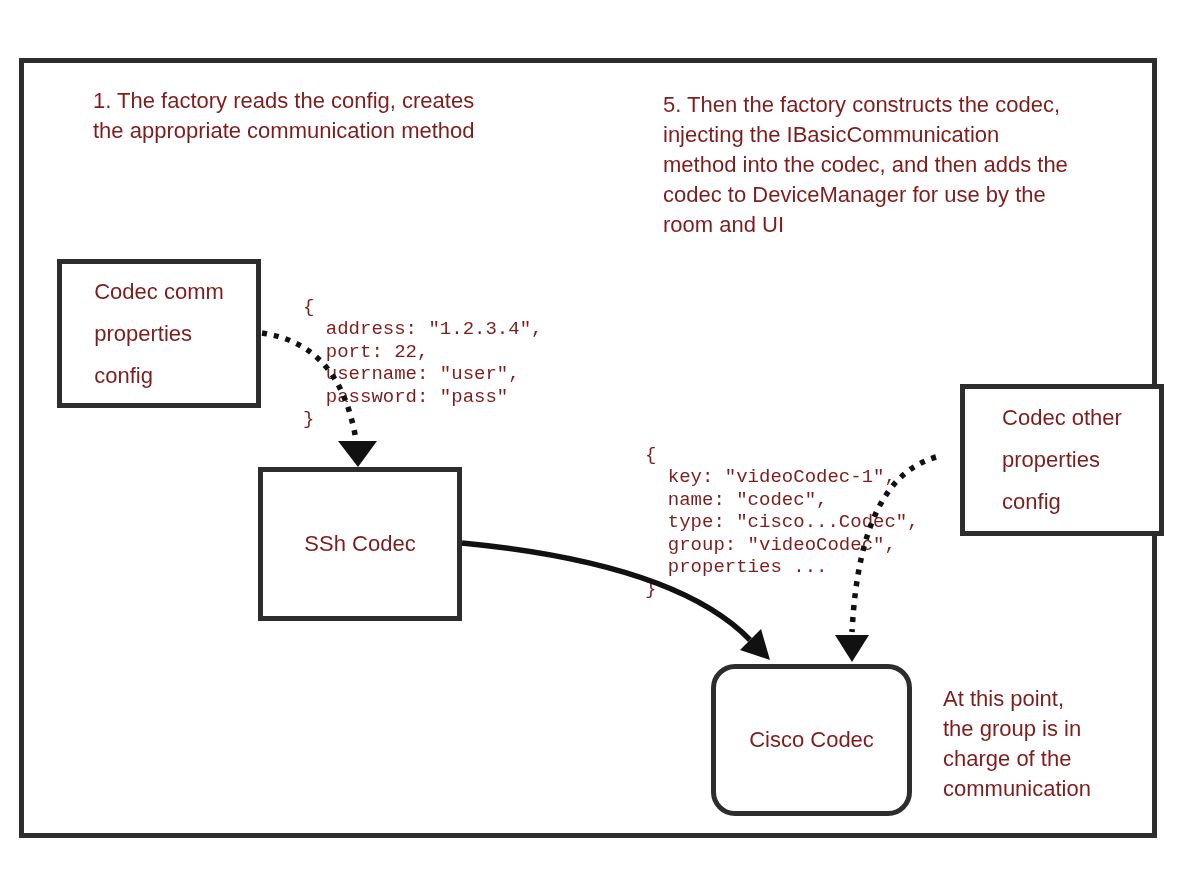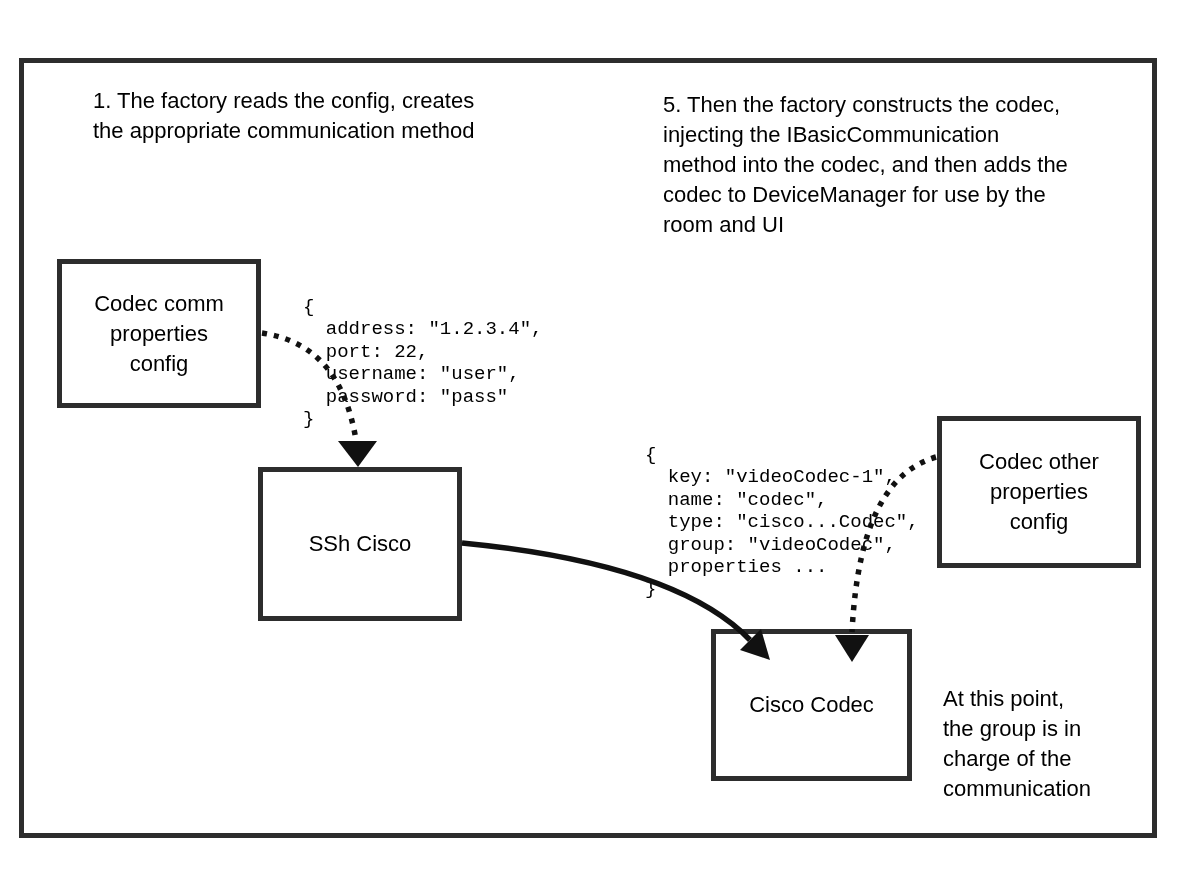--- a/index.html
+++ b/index.html
@@ -2,46 +2,46 @@
 <html><head>
 <meta charset="utf-8">
 <style>
   html, body { margin: 0; padding: 0; background: #ffffff; }
   .canvas {
     position: relative;
     width: 1200px;
     height: 880px;
     background: #ffffff;
     font-family: "Liberation Sans", sans-serif;
-    color: #000000;
+    color: #7f1d1d;
     overflow: hidden;
   }
   .frame {
     position: absolute;
     left: 19px; top: 58px;
     width: 1128px; height: 770px;
     border: 5px solid #2d2d2d;
     background: #ffffff;
   }
   .node {
     position: absolute;
     border: 5px solid #2d2d2d;
     background: #ffffff;
     display: flex;
     align-items: center;
     justify-content: center;
-    text-align: center;
+    text-align: left;
     font-size: 22px;
-    line-height: 30px;
+    line-height: 42px;
     white-space: pre-line;
   }
   .node-codec-comm  { left: 57px;  top: 259px; width: 194px; height: 139px; }
   .node-ssh-client  { left: 258px; top: 467px; width: 194px; height: 144px; }
-  .node-codec-other { left: 937px; top: 384px; width: 194px; height: 142px; margin-top: 32px; }
-  .node-cisco-codec { left: 711px; top: 629px; width: 191px; height: 142px; }
+  .node-codec-other { left: 960px; top: 384px; width: 194px; height: 142px; }
+  .node-cisco-codec { left: 711px; top: 664px; width: 191px; height: 142px; border-radius: 24px; }
   .note {
     position: absolute;
     font-size: 22px;
     line-height: 30px;
     white-space: pre-line;
   }
   .note-step1 { left: 93px;  top: 86px; }
   .note-step2 { left: 663px; top: 90px; }
   .note-at-this-point { left: 943px; top: 684px; }
   .code {
@@ -80,21 +80,21 @@
 properties
 config</div>
 
   <div class="code code-comm">{
   address: "1.2.3.4",
   port: 22,
   username: "user",
   password: "pass"
 }</div>
 
-  <div class="node node-ssh-client">SSh Cisco</div>
+  <div class="node node-ssh-client">SSh Codec</div>
 
   <div class="node node-codec-other">Codec other
 properties
 config</div>
 
   <div class="code code-codec">{
   key: "videoCodec-1",
   name: "codec",
   type: "cisco...Codec",
   group: "videoCodec",

